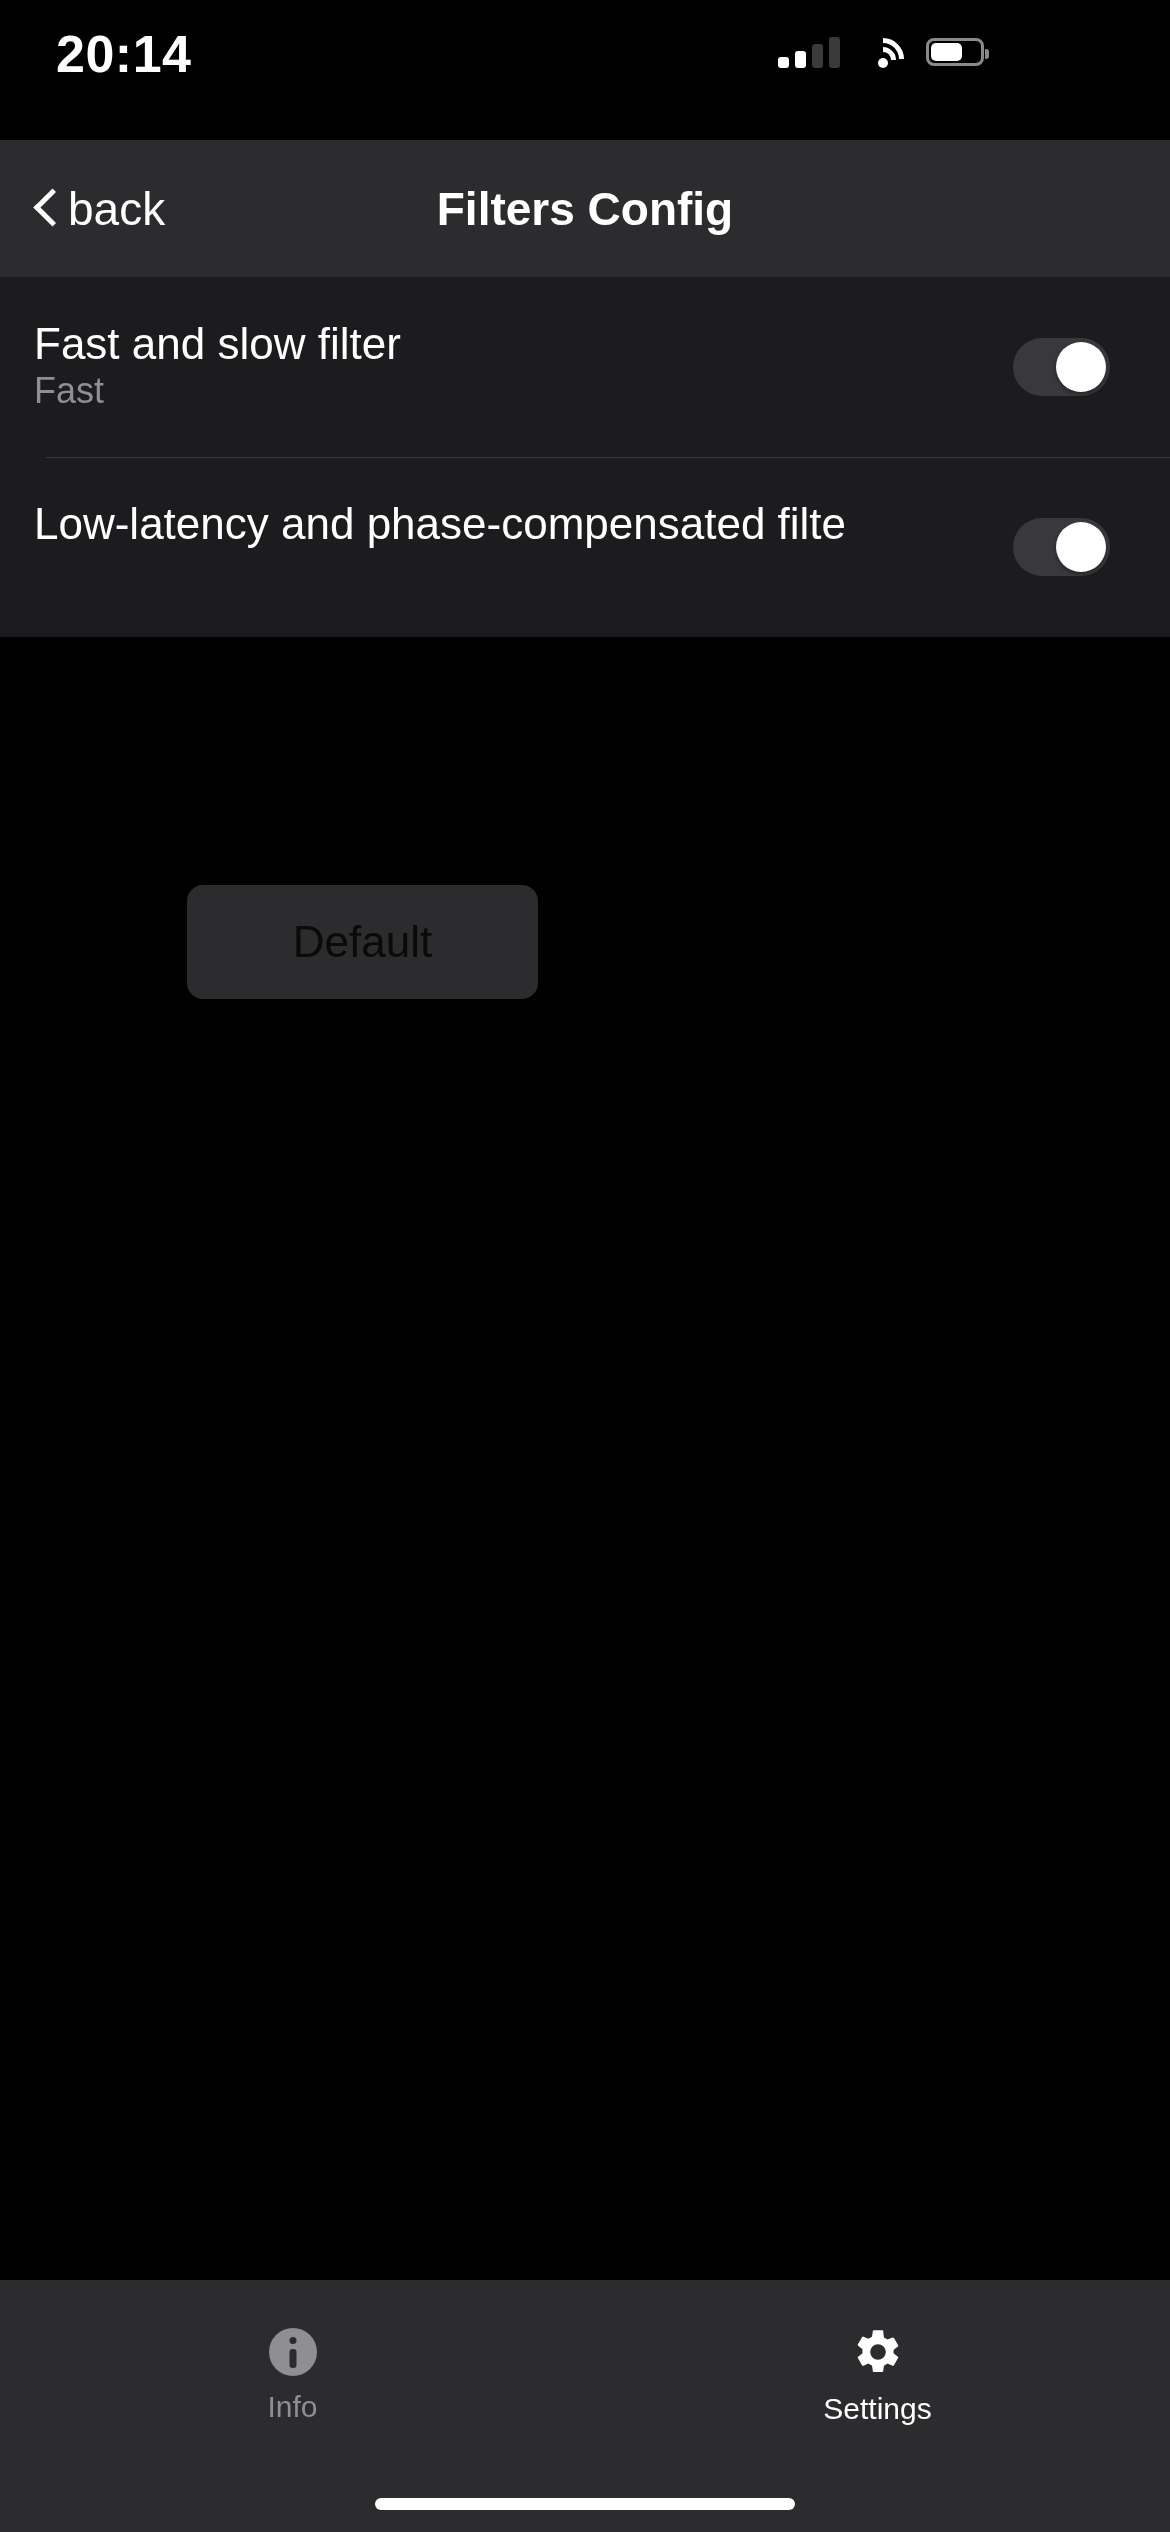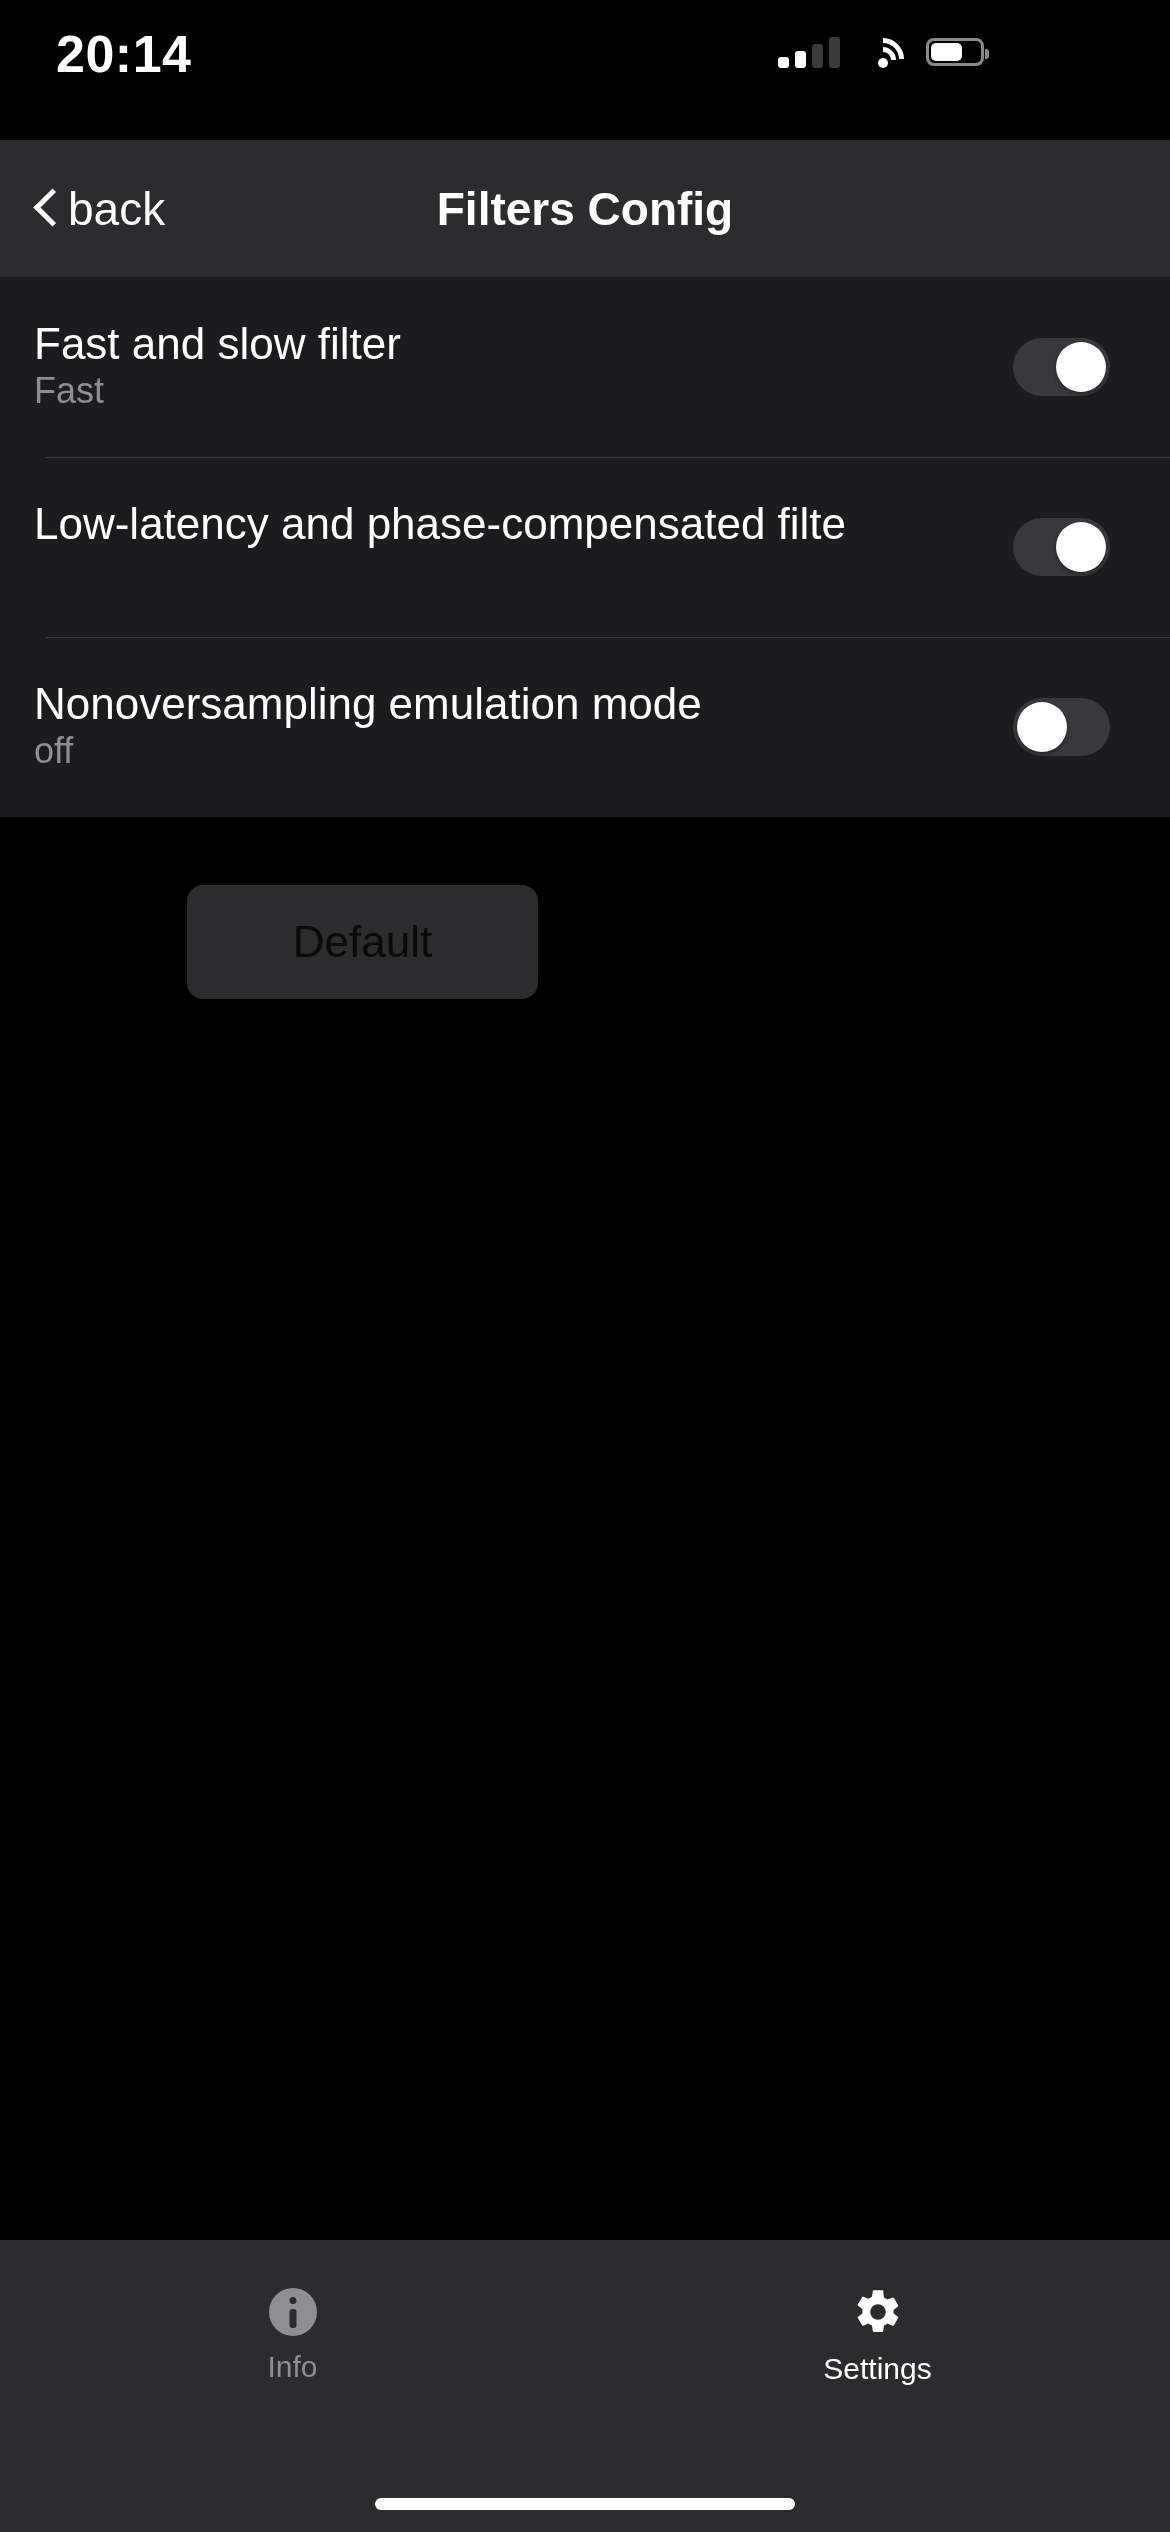--- a/index.html
+++ b/index.html
@@ -128,21 +128,21 @@
     position:absolute; left:187px; top:885px;
     width:351px; height:114px;
     background:#2c2c2e; border:none; border-radius:16px;
     color:#0a0a0a; font-size:44px;
     font-family:"Liberation Sans", sans-serif;
     cursor:pointer;
   }
 
   
   .tabbar {
-    position:absolute; left:0; bottom:0; width:1170px; height:292px;
+    position:absolute; left:0; bottom:0; width:1170px; height:252px;
     background:#2c2c2e;
   }
   .tabs {
     position:absolute; top:0; left:0; width:1170px; height:175px;
     display:flex;
   }
   .tab {
     flex:1; display:flex; flex-direction:column;
     align-items:center; justify-content:center; gap:16px;
     cursor:pointer; padding-top:14px;
@@ -218,29 +218,20 @@
 
     <div class="row">
       <div class="row-text">
         <div class="row-title">Low-latency and phase-compensated filte</div>
       </div>
       <div class="switch on">
         <div class="knob"></div>
       </div>
     </div>
 
-    <div class="row">
-      <div class="row-text">
-        <div class="row-title">Nonoversampling emulation mode</div>
-        <div class="row-sub">off</div>
-      </div>
-      <div class="switch off">
-        <div class="knob"></div>
-      </div>
-    </div>
 
   </div>
 
   <button class="default-btn">Default</button>
 
   <div class="tabbar">
     <div class="tabs">
       <div class="tab inactive">
         <span class="icon-info"></span>
         <span class="tab-label">Info</span>

